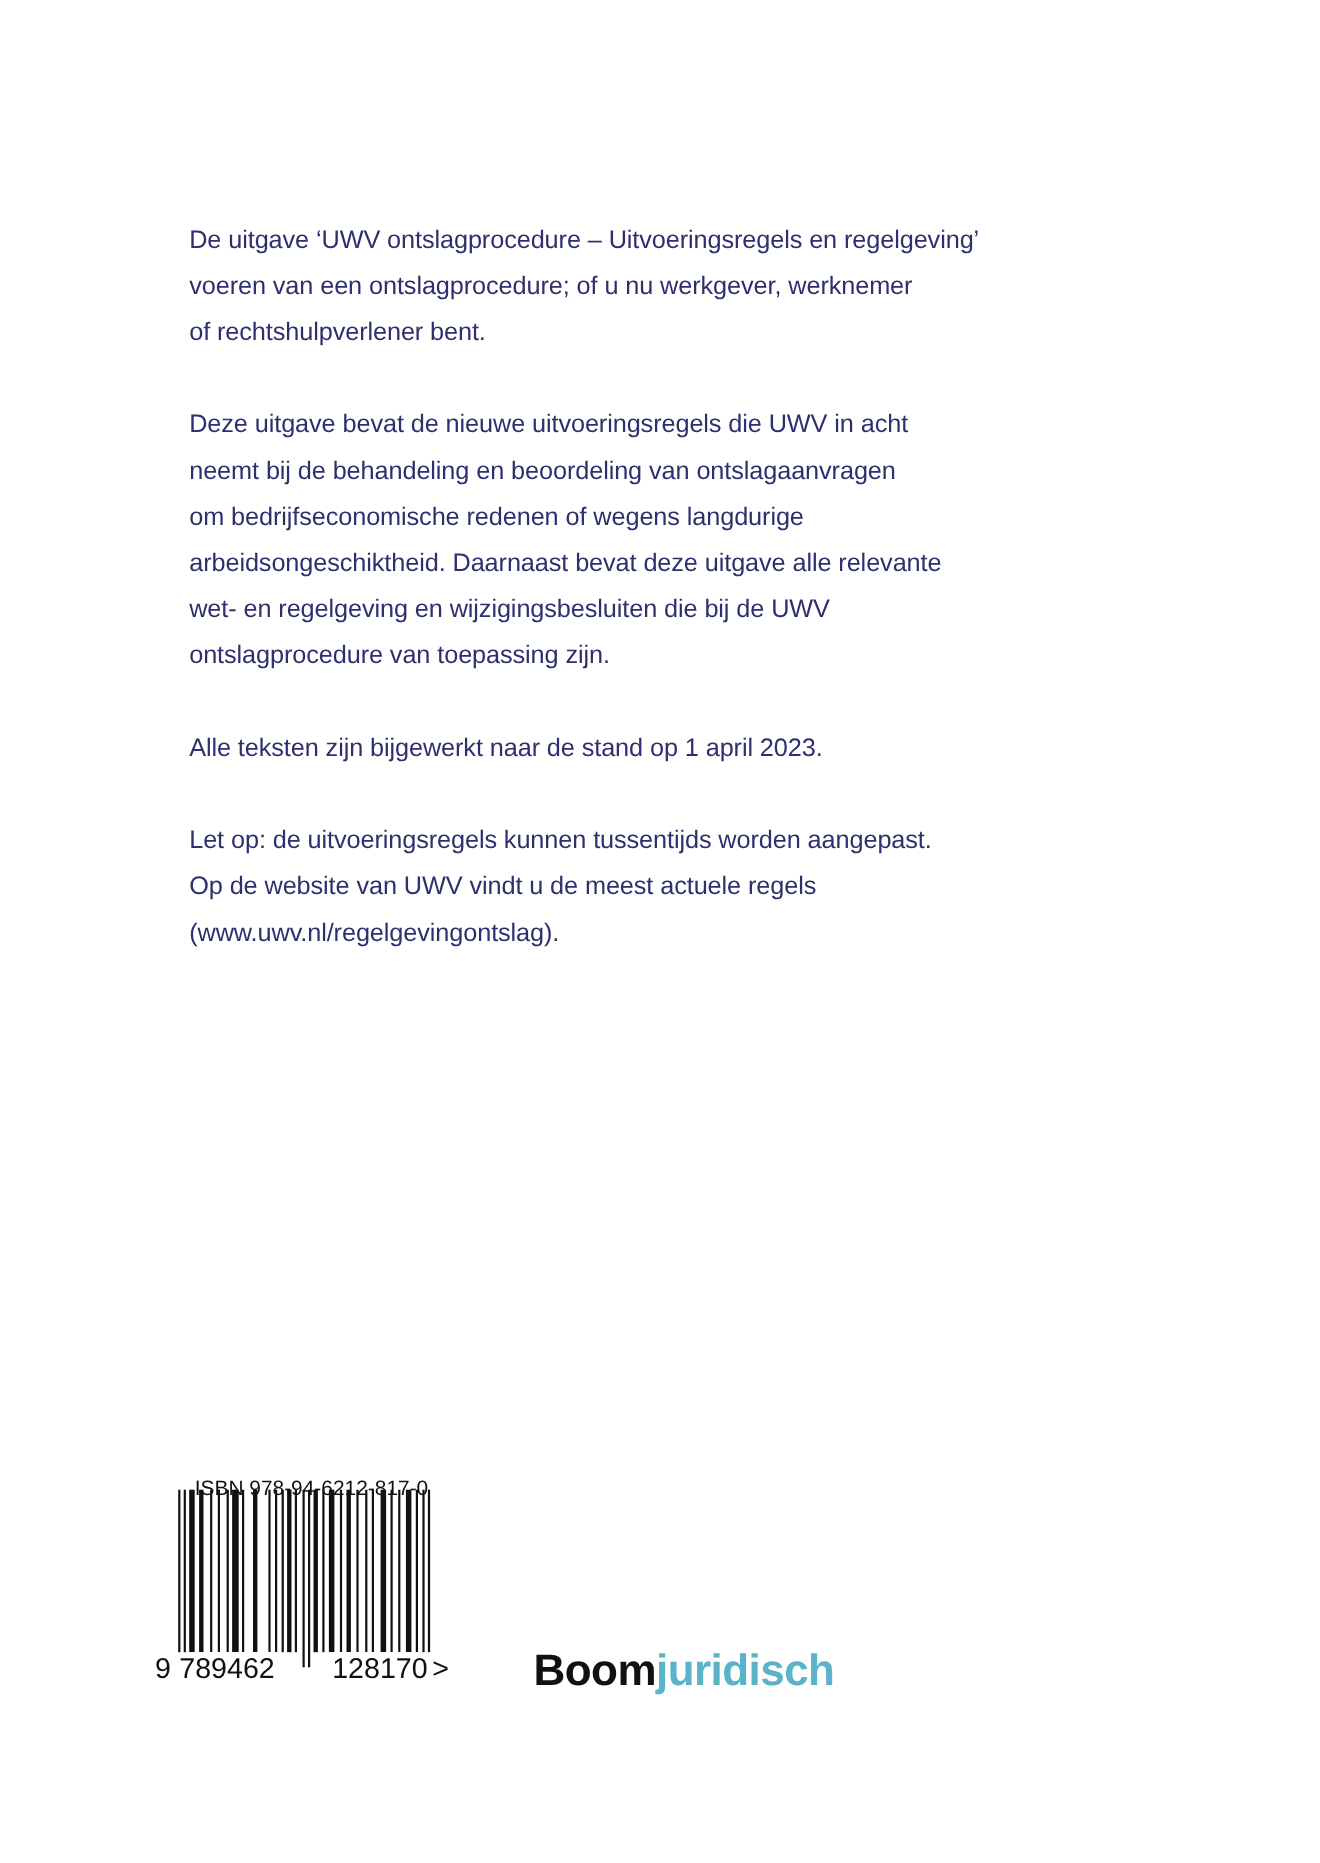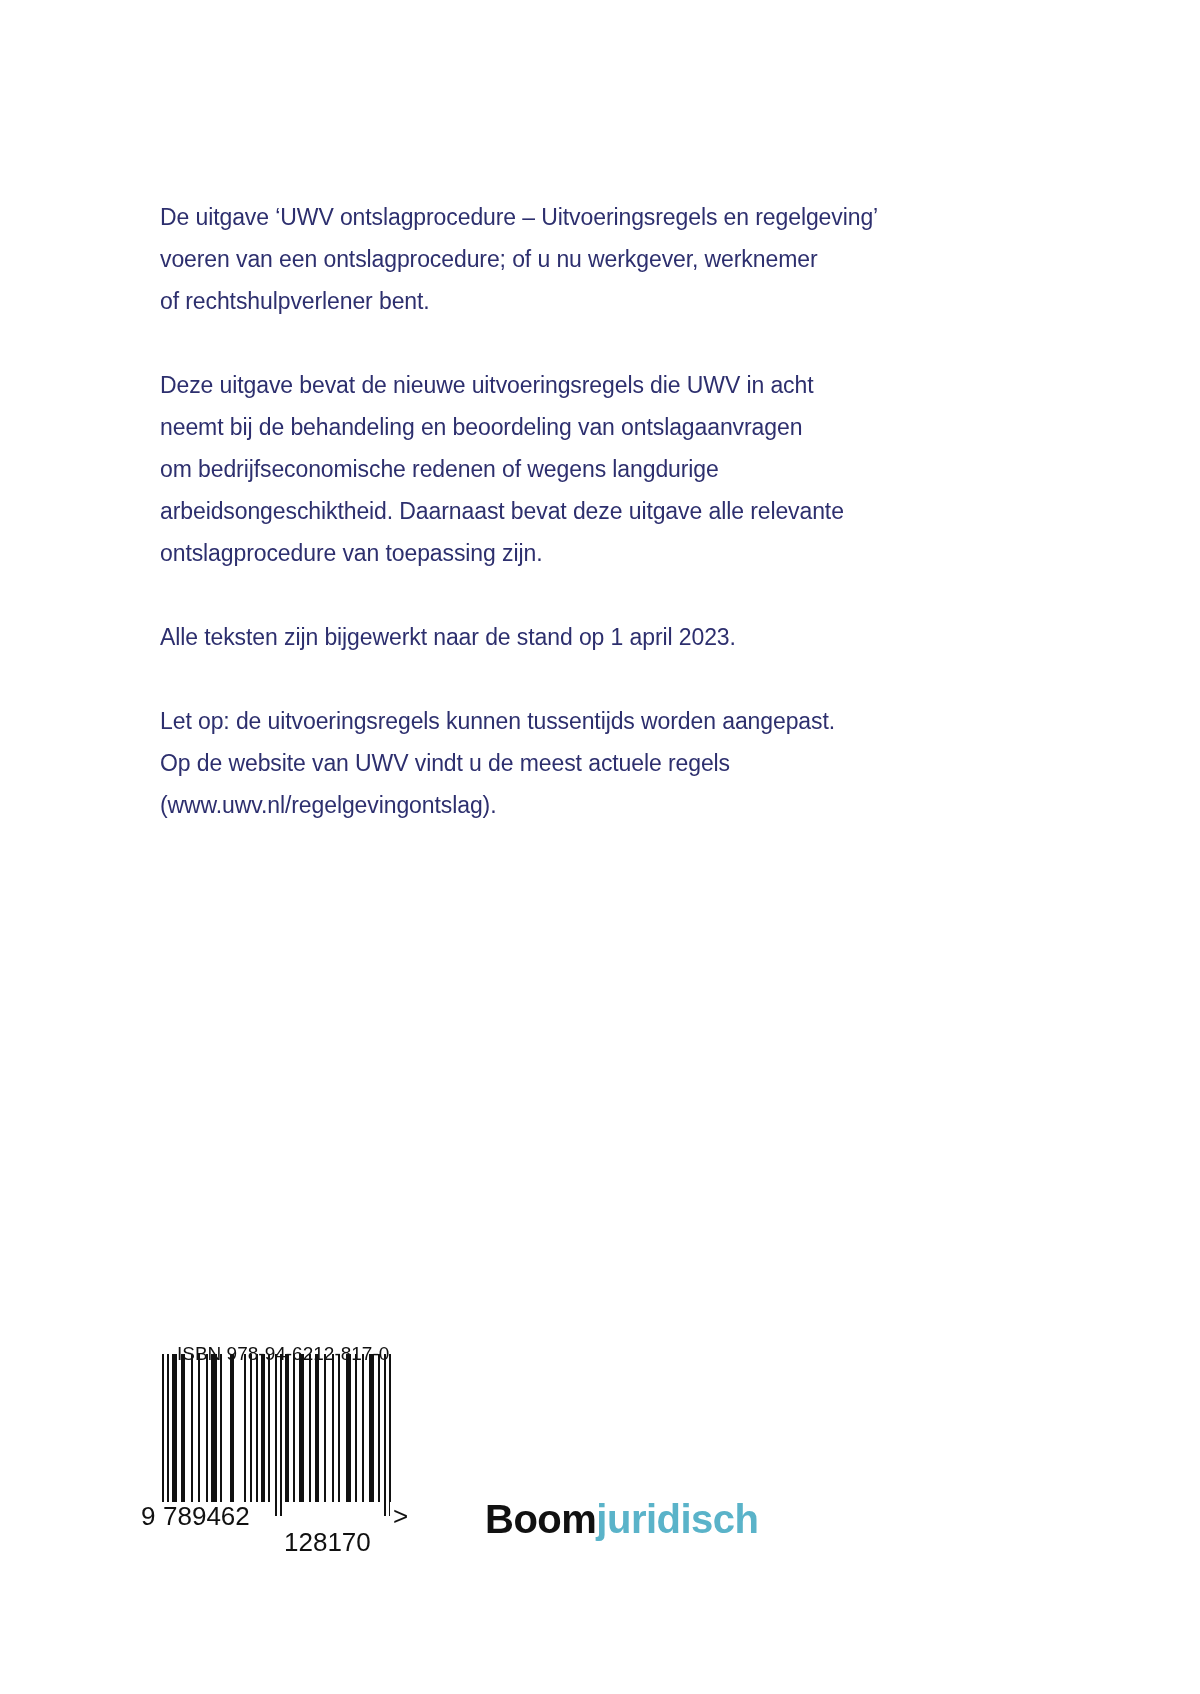--- a/index.html
+++ b/index.html
@@ -1,18 +1,18 @@
 <!DOCTYPE html>
 <html><head>
 <meta charset="utf-8">
 <style>
   html, body { margin:0; padding:0; background:#ffffff; }
   body { width:1200px; height:1694px; position:relative; overflow:hidden; font-family:"Liberation Sans", sans-serif; }
   .blurb { position:absolute; left:160px; top:196px; width:820px; color:#2d2f6e; }
-  .para { margin:0 0 42px 0; }
+  .para { margin:0 0 42px 12px; }
   .line { display:block; font-size:23px; line-height:42px; white-space:nowrap; letter-spacing:-0.1px; }
   .isbn-block { position:absolute; left:138px; top:1328px; }
   .isbn-label { position:absolute; left:22px; top:15px; font-size:19px; color:#111; white-space:nowrap;margin-left:17px; }
   .barcode { position:absolute; left:22px; top:26px; width:370px; height:162px; }
   .digits { position:absolute; top:174px; font-size:26px; color:#111; background:#fff; line-height:28px; padding:0 3px; }
   .logo { position:absolute; left:485px; top:1497px; font-size:40px; font-weight:bold; letter-spacing:-0.5px; white-space:nowrap; }
   .logo .b { color:#111111; }
   .logo .j { color:#5ab3c9; }
 </style>
 </head>
@@ -22,20 +22,21 @@
   <div class="para">
     <span class="line">De uitgave ‘UWV ontslagprocedure – Uitvoeringsregels en regelgeving’</span>
     <span class="line">voeren van een ontslagprocedure; of u nu werkgever, werknemer</span>
     <span class="line">of rechtshulpverlener bent.</span>
   </div>
   <div class="para">
     <span class="line">Deze uitgave bevat de nieuwe uitvoeringsregels die UWV in acht</span>
     <span class="line">neemt bij de behandeling en beoordeling van ontslagaanvragen</span>
     <span class="line">om bedrijfseconomische redenen of wegens langdurige</span>
     <span class="line">arbeidsongeschiktheid. Daarnaast bevat deze uitgave alle relevante</span>
+    <span class="line">wet- en regelgeving en wijzigingsbesluiten die bij de UWV</span>
     <span class="line">ontslagprocedure van toepassing zijn.</span>
   </div>
   <div class="para">
     <span class="line">Alle teksten zijn bijgewerkt naar de stand op 1 april 2023.</span>
   </div>
   <div class="para">
     <span class="line">Let op: de uitvoeringsregels kunnen tussentijds worden aangepast.</span>
     <span class="line">Op de website van UWV vindt u de meest actuele regels</span>
     <span class="line">(www.uwv.nl/regelgevingontslag).</span>
   </div>
@@ -74,19 +75,19 @@
       <rect x="195" y="0" width="2" height="148"></rect>
       <rect x="202" y="0" width="2" height="148"></rect>
       <rect x="209" y="0" width="5" height="148"></rect>
       <rect x="218" y="0" width="2" height="148"></rect>
       <rect x="224" y="0" width="2" height="162"></rect>
       <rect x="229" y="0" width="2" height="162"></rect>
     </g>
   </svg>
   <span class="digits" style="left:0;">9</span>
   <span class="digits" style="left:22px;text-align:right;">789462</span>
-  <span class="digits" style="left:143px;margin-top:26px;">128170</span>
+  <span class="digits" style="left:161px;">128170</span>
   <span class="digits" style="left:252px;">&gt;</span>
 </div>
 
 <div class="logo">
   <span class="b">Boom</span><span class="j">juridisch</span>
 </div>
 
 </body></html>

